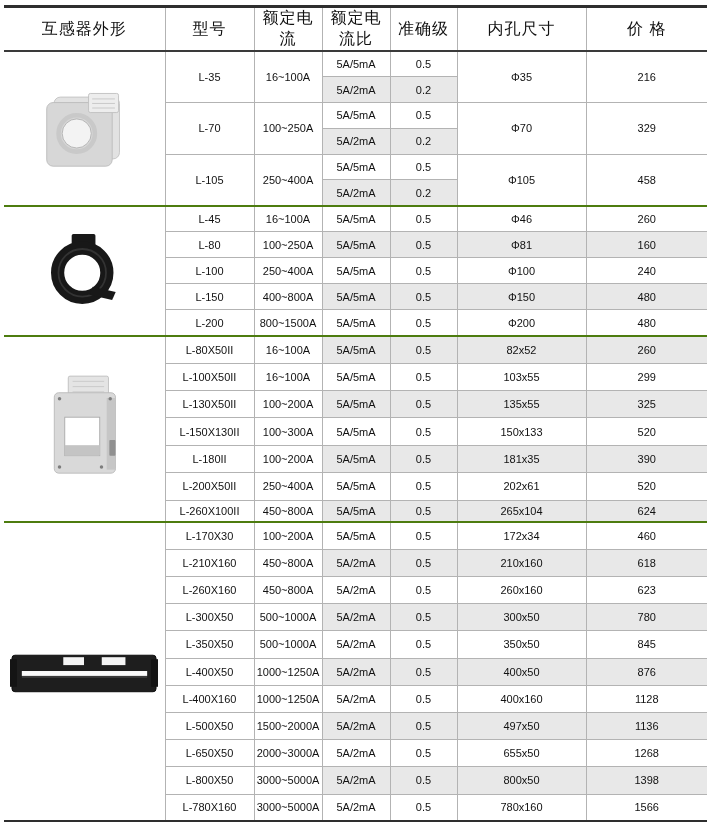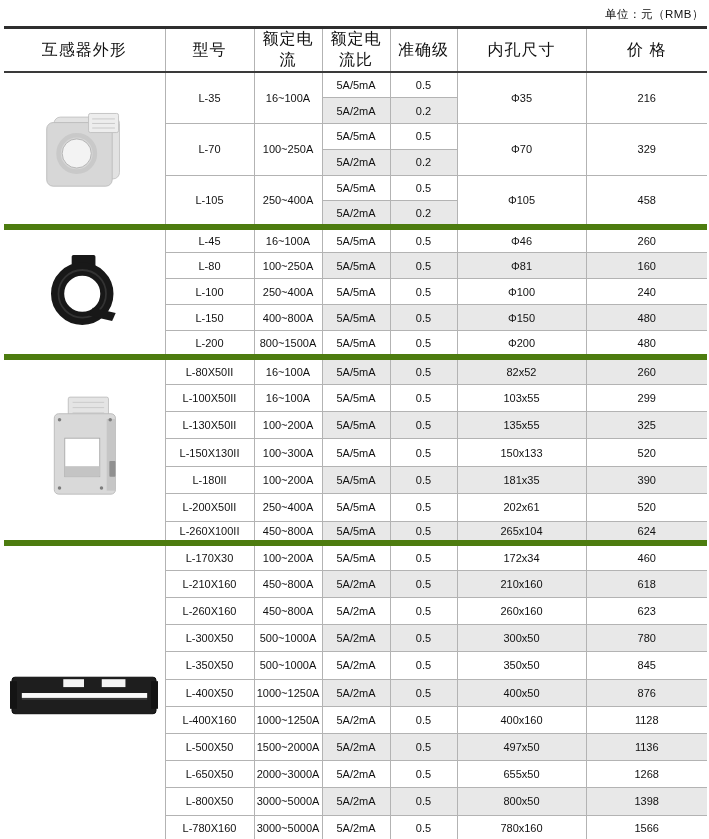--- a/index.html
+++ b/index.html
@@ -24,30 +24,29 @@
   }
   table.price-table th:first-child{border-left:none;}
   table.price-table td{
     border:1px solid #b3b3b3;font-size:11px;color:#111;
     text-align:center;vertical-align:middle;padding:0;
     white-space:nowrap;overflow:hidden;
   }
   table.price-table td:first-child{border-left:none;}
   table.price-table td:last-child{border-right:none;}
   table.price-table th:last-child{border-right:none;}
-  tbody.divided{border-top:6px solid #4d7c0f;}
+  tbody.divided{border-top:2px solid #4d7c0f;}
   td.shade{background:#e8e8e8;}
   td.img-cell{background:#fff;}
   .img-wrap{display:flex;align-items:center;justify-content:center;width:100%;}
 </style>
 </head>
 <body>
 
 <div class="page">
-  <div class="unit-label">单位：元（RMB）</div>
   <table class="price-table">
     <colgroup id="cols">
         <col style="width: 161px;">
         <col style="width: 89px;">
         <col style="width: 68px;">
         <col style="width: 68px;">
         <col style="width: 67px;">
         <col style="width: 129px;">
         <col style="width: 121px;">
       </colgroup>

